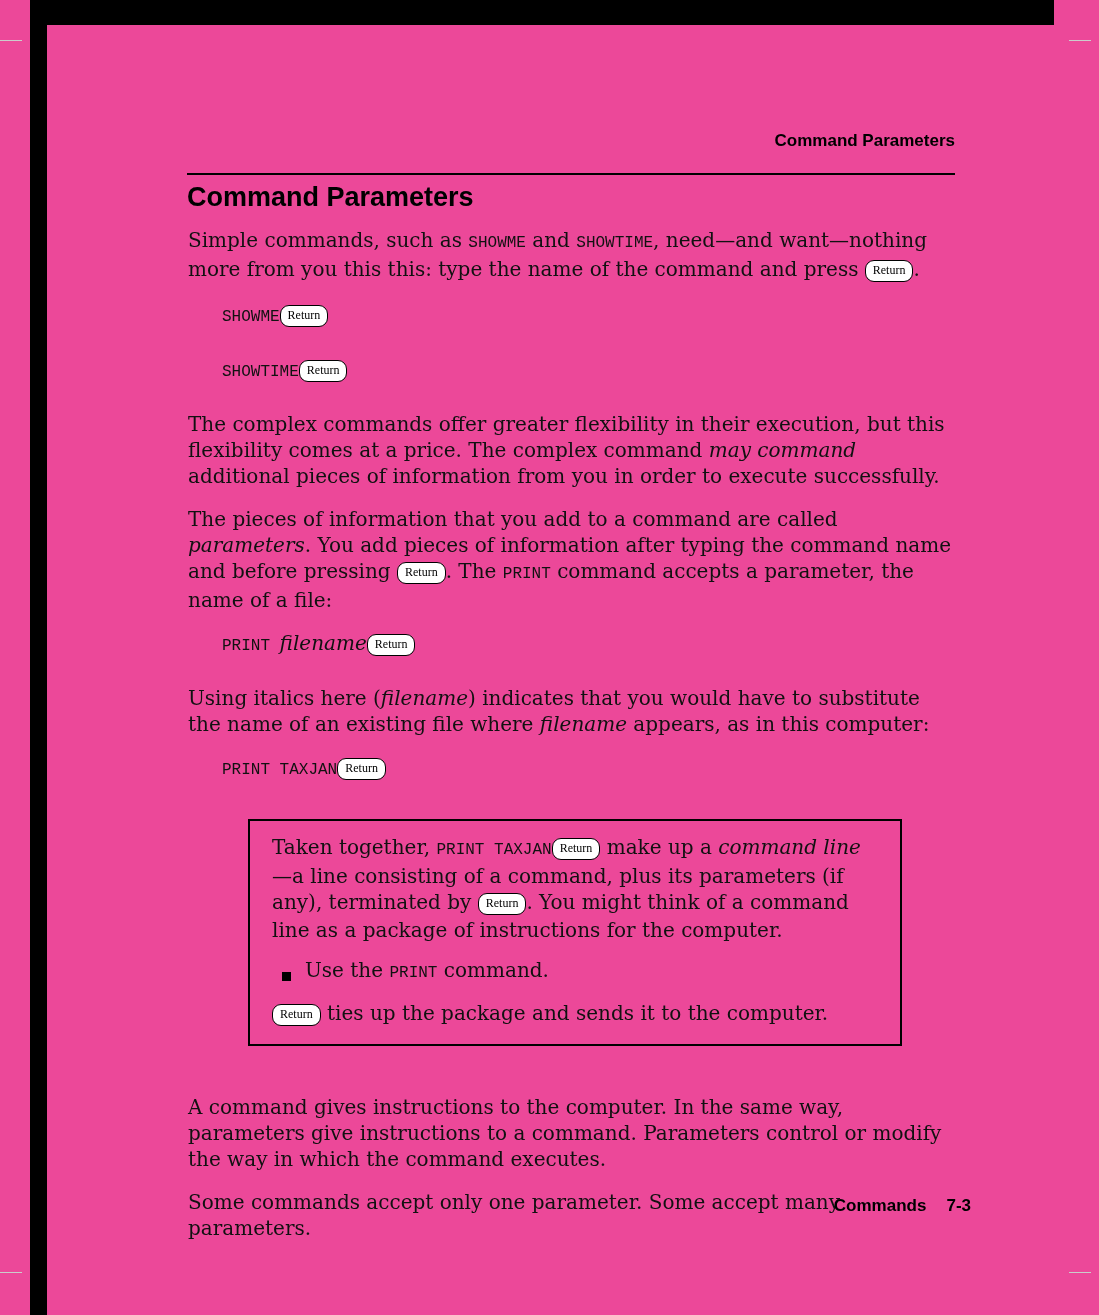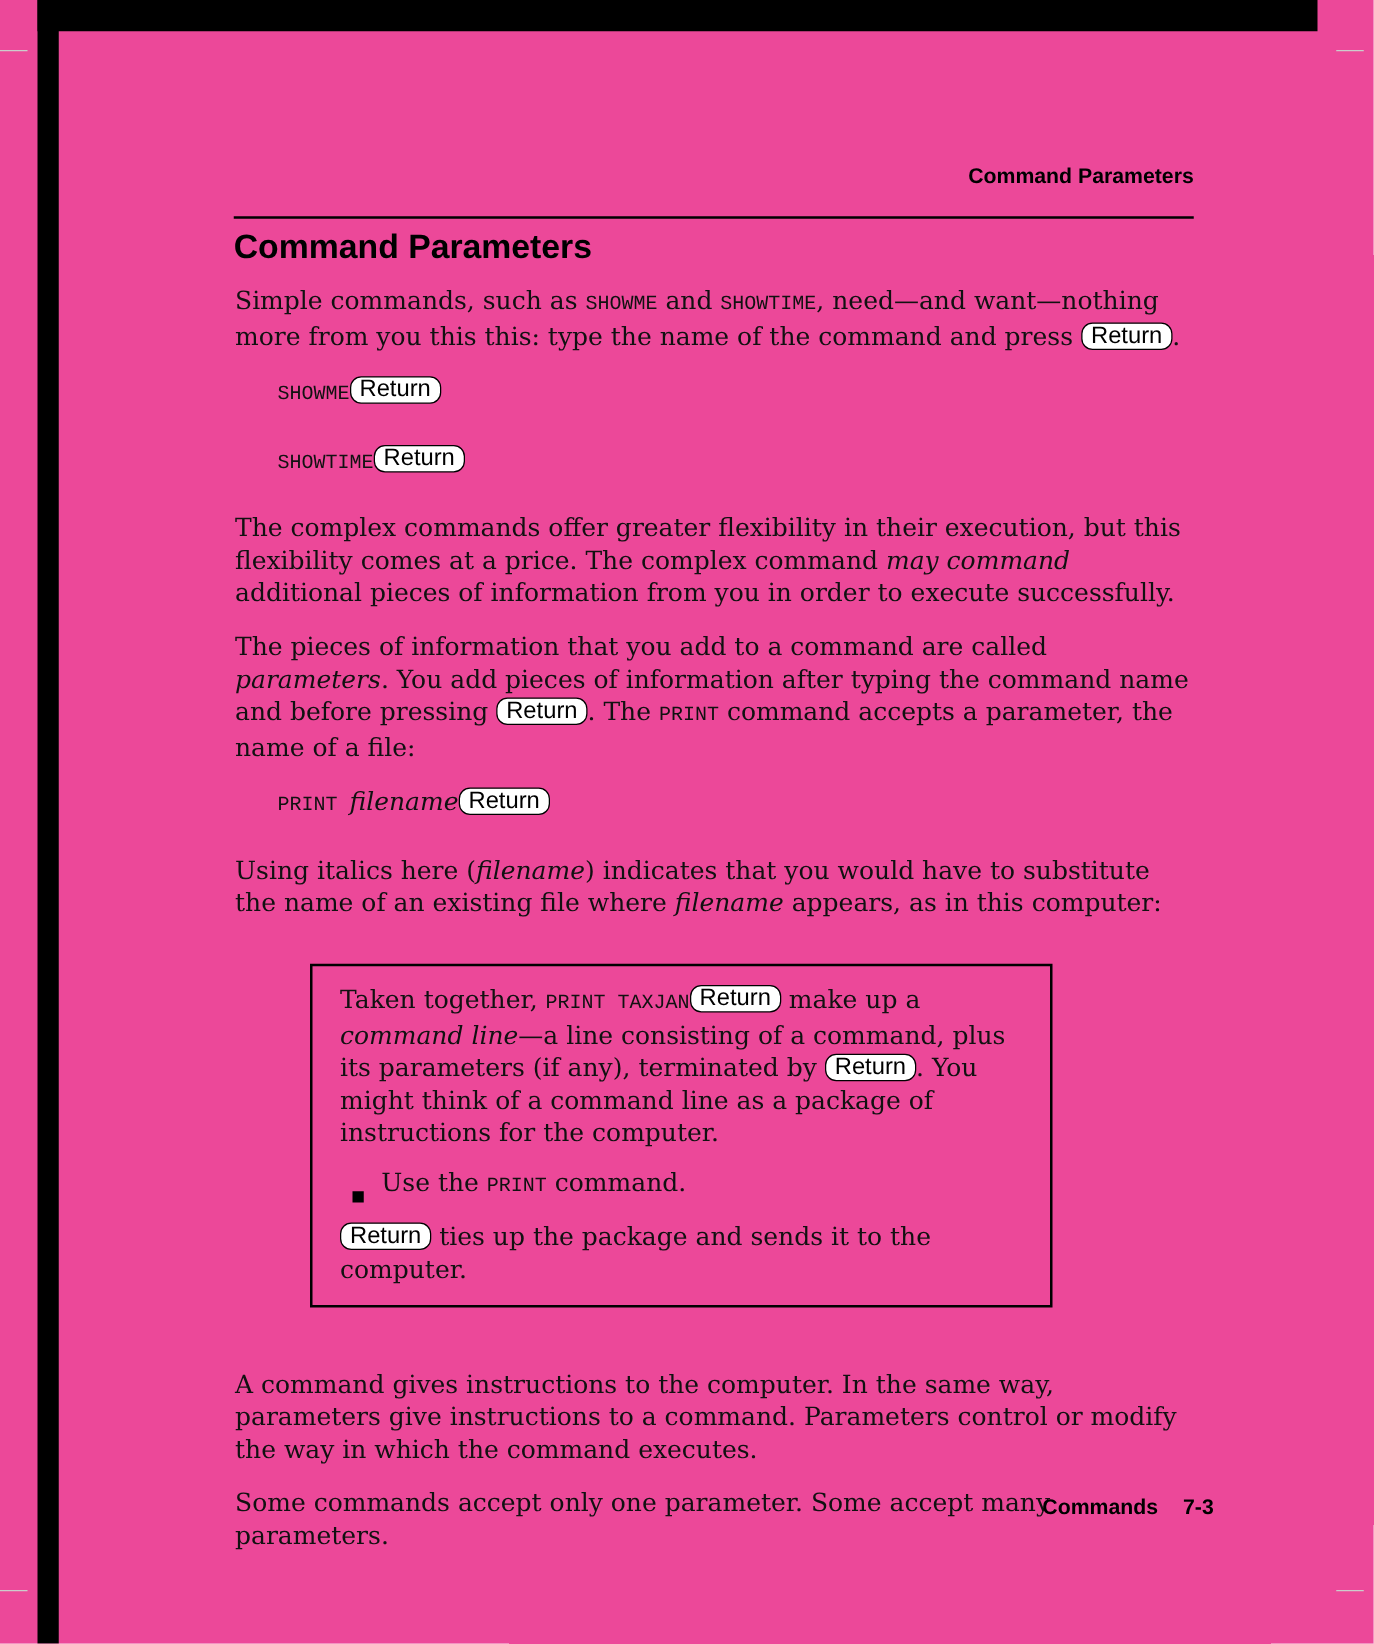--- a/index.html
+++ b/index.html
@@ -57,46 +57,46 @@
   .cmdline { margin: 4px 0 26px 34px; }
 
   .mono {
     font-family: "Liberation Mono", monospace;
     font-size: 16px;
   }
   .italic { font-style: italic; }
 
   .keycap {
     display: inline-block;
-    font-family: Liberation Sans, sans-serif;
-    font-size: 19px;
+    font-family: Liberation Serif, serif;
+    font-size: 12px;
     line-height: 17px;
     color: #000;
     border: 1.6px solid #000;
     border-radius: 9px;
     padding: 1px 7px 2px 7px;
     background: #fff;
     vertical-align: baseline;
     position: relative;
     top: -2px;
     white-space: nowrap;
   }
 
   .callout-box {
     box-sizing: border-box;
-    width: 594px;
+    width: 654px;
     margin: 36px 0 48px 60px;
     border: 2px solid #000;
     padding: 13px 22px 16px 22px;
   }
   .callout-box .para { margin: 0 0 13px 0; }
   .callout-box .para.last { margin: 0; }
   .bullet-row {
     display: flex;
-    align-items: flex-end;
+    align-items: center;
     margin: 14px 0 14px 10px;
   }
   .bullet-sq {
     flex: 0 0 auto;
     width: 9px; height: 9px;
     background: #000;
     margin: 9px 14px 0 0;
   }
   .bullet-text { flex: 1 1 auto; }
 
@@ -127,20 +127,21 @@
   <div class="section-title">Command Parameters</div>
 
   <div class="content">
     <div class="para"><span class="">Simple commands, such as </span><span class="mono">SHOWME</span><span class=""> and </span><span class="mono">SHOWTIME</span><span class="">, need—and want—nothing more from you this this:  type the name of the command and press </span><span class="keycap">Return</span><span class="">.</span></div>
     <div class="cmdline"><span class="mono">SHOWME</span><span class="keycap">Return</span></div>
     <div class="cmdline"><span class="mono">SHOWTIME</span><span class="keycap">Return</span></div>
     <div class="para"><span class="">The complex commands offer greater flexibility in their execution, but this flexibility comes at a price.  The complex command </span><span class="italic">may command</span><span class=""> additional pieces of information from you in order to execute successfully.</span></div>
     <div class="para"><span class="">The pieces of information that you add to a command are called </span><span class="italic">parameters</span><span class="">.  You add pieces of information after typing the command name and before pressing </span><span class="keycap">Return</span><span class="">.  The </span><span class="mono">PRINT</span><span class=""> command accepts a parameter, the name of a file:</span></div>
     <div class="cmdline"><span class="mono">PRINT </span><span class="italic">filename</span><span class="keycap">Return</span></div>
     <div class="para"><span class="">Using italics here (</span><span class="italic">filename</span><span class="">) indicates that you would have to substitute the name of an existing file where </span><span class="italic">filename</span><span class=""> appears, as in this computer:</span></div>
+    <div class="cmdline"><span class="mono">PRINT TAXJAN</span><span class="keycap">Return</span></div>
 
     <div class="callout-box">
       <div class="para"><span class="">Taken together, </span><span class="mono">PRINT TAXJAN</span><span class="keycap">Return</span><span class=""> make up a </span><span class="italic">command line</span><span class="">—a line consisting of a command, plus its parameters (if any), terminated by </span><span class="keycap">Return</span><span class="">.  You might think of a command line as a package of instructions for the computer.</span></div>
       <div class="bullet-row">
         <span class="bullet-sq"></span>
         <div class="bullet-text"><span class="">Use the </span><span class="mono">PRINT</span><span class=""> command.</span></div>
       </div>
       <div class="para last"><span class="keycap">Return</span><span class=""> ties up the package and sends it to the computer.</span></div>
     </div>
 

